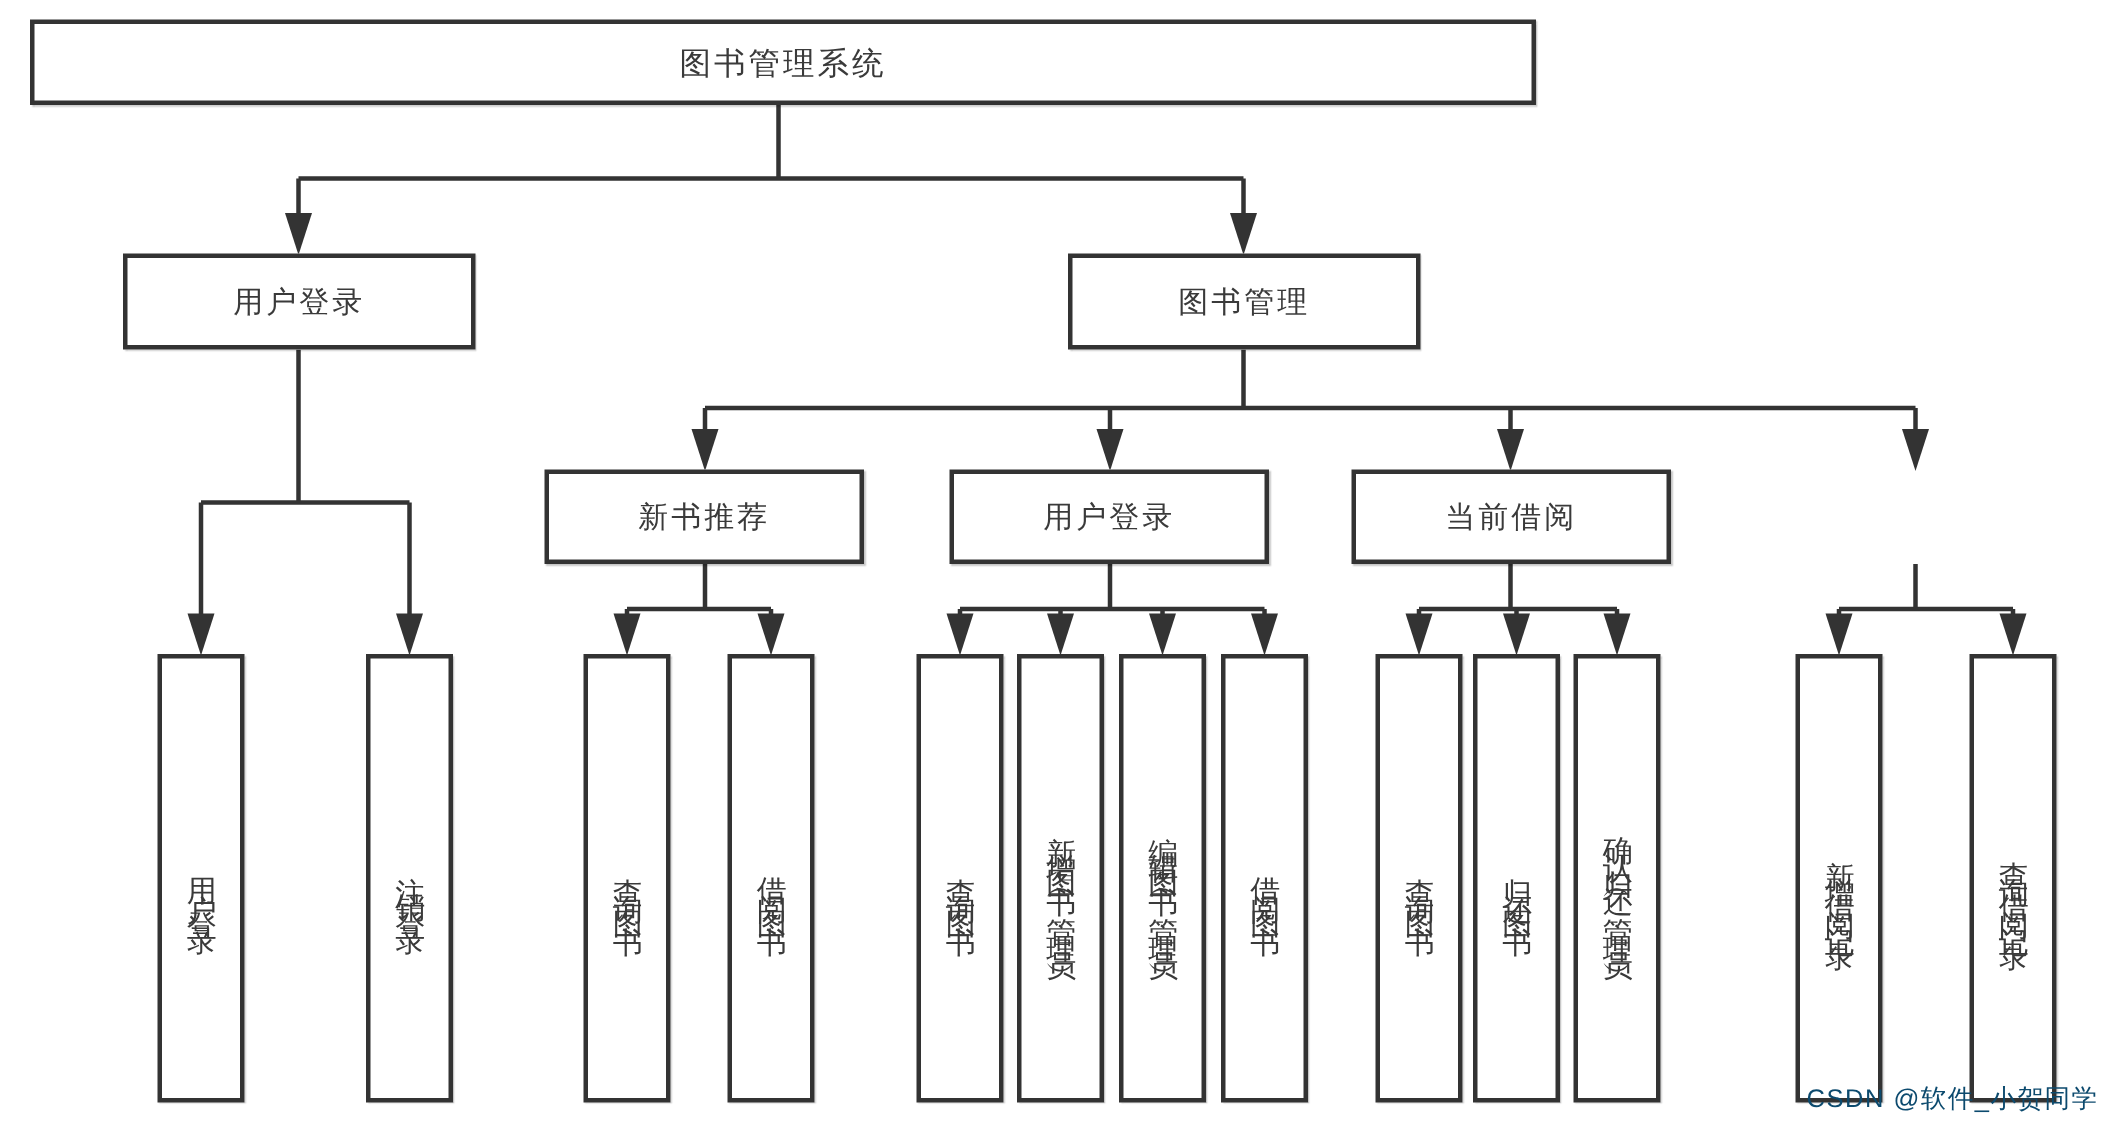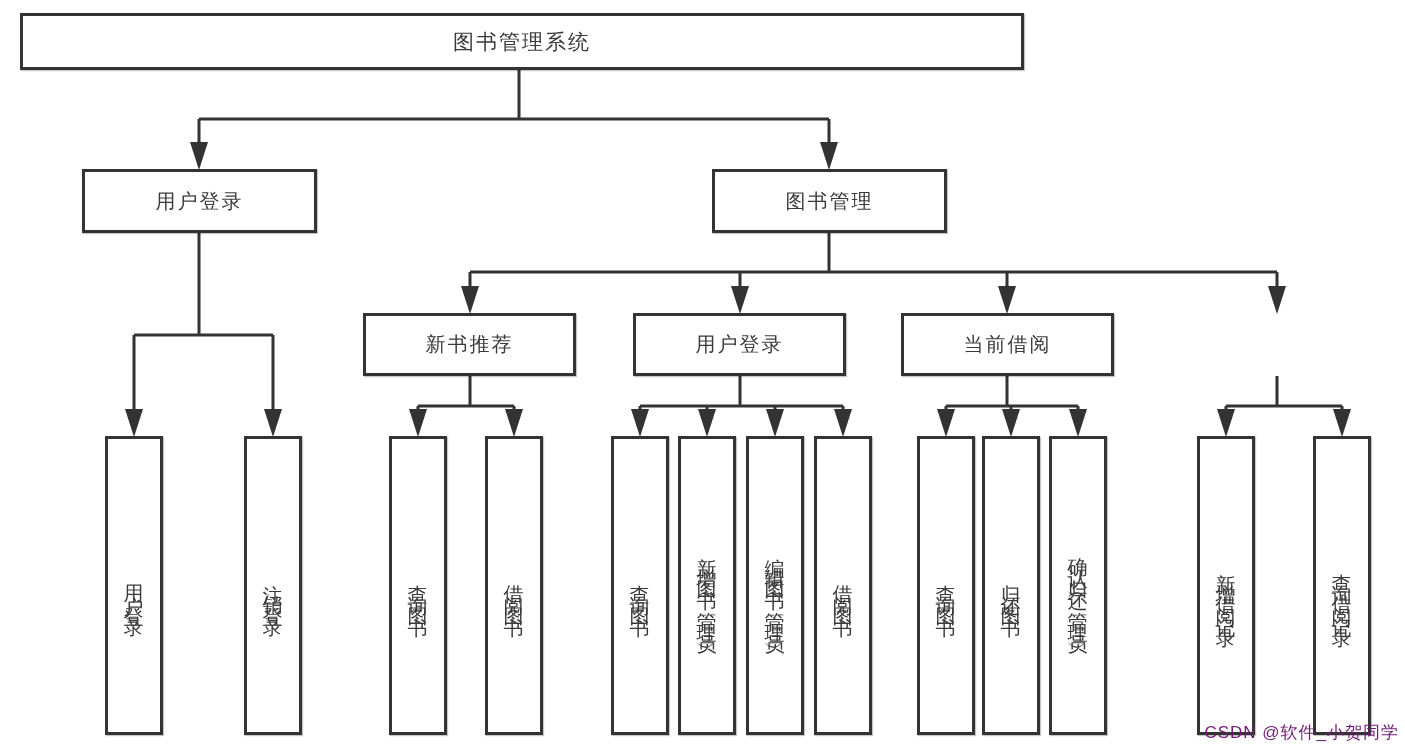--- a/index.html
+++ b/index.html
@@ -41,21 +41,21 @@
     letter-spacing: 11px;
     margin-top: 11px; 
     white-space: nowrap;
   }
   .watermark {
     position: absolute;
     right: 6px;
     bottom: 3px;
     font-size: 17px;
     letter-spacing: 1px;
-    color: #701a75;
+    color: #0c4a6e;
     z-index: 5;
   }
 </style>
 </head>
 <body>
 
 <div class="canvas">
 
   <svg class="connectors" viewBox="0 0 1405 747" xmlns="http://www.w3.org/2000/svg" aria-hidden="true">
     <path fill="none" stroke="#333333" stroke-width="3" d="M519 70 V119 M199 119 H829 M199 119 V146 M829 119 V146

